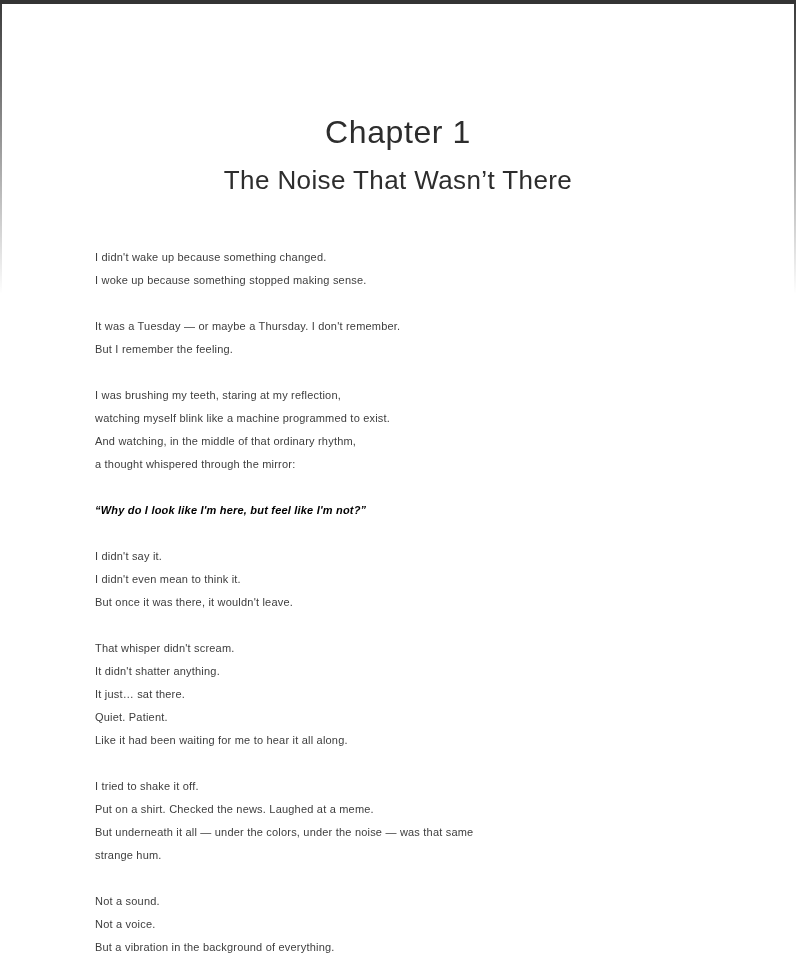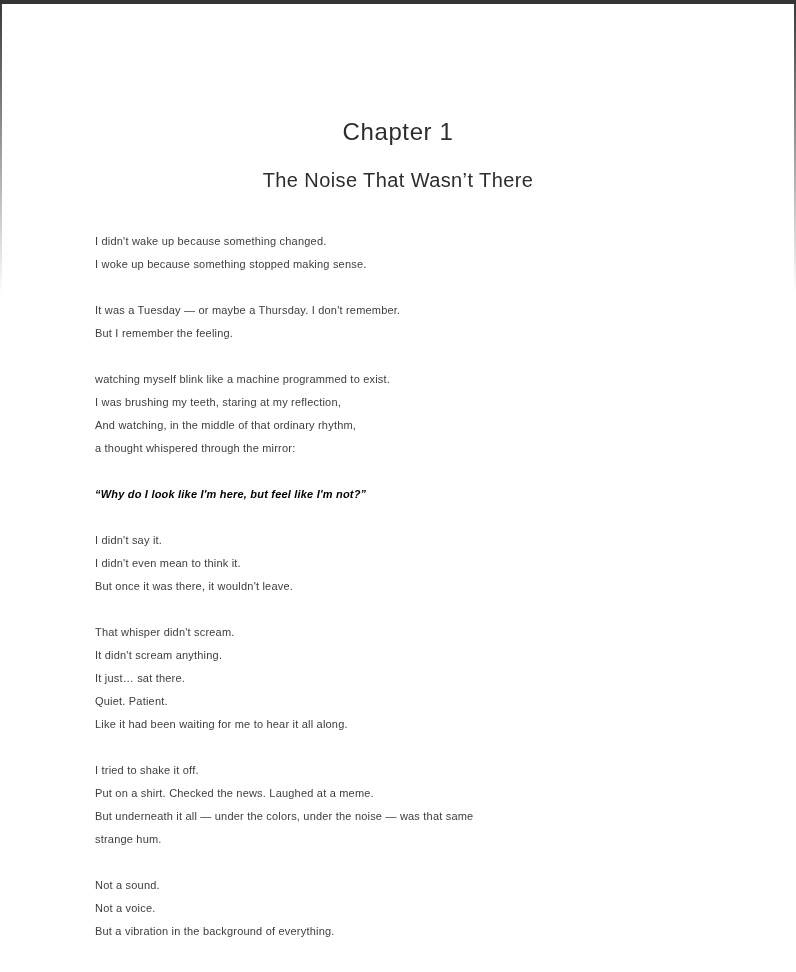--- a/index.html
+++ b/index.html
@@ -35,30 +35,30 @@
 
   .page {
     position: absolute;
     top: 0; left: 0; right: 0;
     padding: 0 95px;
     box-sizing: border-box;
   }
   h1.chapter-title {
     margin: 112px 0 0 0;
     text-align: center;
-    font-size: 24px;
+    font-size: 32px;
     line-height: 40px;
     font-weight: 500;
     letter-spacing: 0.6px;
     color: #2d2d2d;
   }
   h2.chapter-subtitle {
-    margin: 10px 0 32px 0;
+    margin: 10px 0 48px 0;
     text-align: center;
-    font-size: 20px;
+    font-size: 26px;
     line-height: 36px;
     font-weight: 500;
     letter-spacing: 0.4px;
     color: #2d2d2d;
   }
   .body-text p {
     margin: 0 0 23px 0;
     font-size: 11px;
     line-height: 23px;
     letter-spacing: 0.2px;
@@ -88,36 +88,36 @@
     <section class="body-text" id="body-text">
         <p class="">
           <span class="line">I didn't wake up because something changed.</span>
           <span class="line">I woke up because something stopped making sense.</span>
         </p>
         <p class="">
           <span class="line">It was a Tuesday — or maybe a Thursday. I don't remember.</span>
           <span class="line">But I remember the feeling.</span>
         </p>
         <p class="">
+          <span class="line">I was brushing my teeth, staring at my reflection,</span>
           <span class="line">watching myself blink like a machine programmed to exist.</span>
-          <span class="line">I was brushing my teeth, staring at my reflection,</span>
           <span class="line">And watching, in the middle of that ordinary rhythm,</span>
           <span class="line">a thought whispered through the mirror:</span>
         </p>
         <p class="quote">
           <span class="line">“Why do I look like I'm here, but feel like I'm not?”</span>
         </p>
         <p class="">
           <span class="line">I didn't say it.</span>
           <span class="line">I didn't even mean to think it.</span>
           <span class="line">But once it was there, it wouldn't leave.</span>
         </p>
         <p class="">
           <span class="line">That whisper didn't scream.</span>
-          <span class="line">It didn't scream anything.</span>
+          <span class="line">It didn't shatter anything.</span>
           <span class="line">It just… sat there.</span>
           <span class="line">Quiet. Patient.</span>
           <span class="line">Like it had been waiting for me to hear it all along.</span>
         </p>
         <p class="">
           <span class="line">I tried to shake it off.</span>
           <span class="line">Put on a shirt. Checked the news. Laughed at a meme.</span>
           <span class="line">But underneath it all — under the colors, under the noise — was that same</span>
           <span class="line">strange hum.</span>
         </p>

